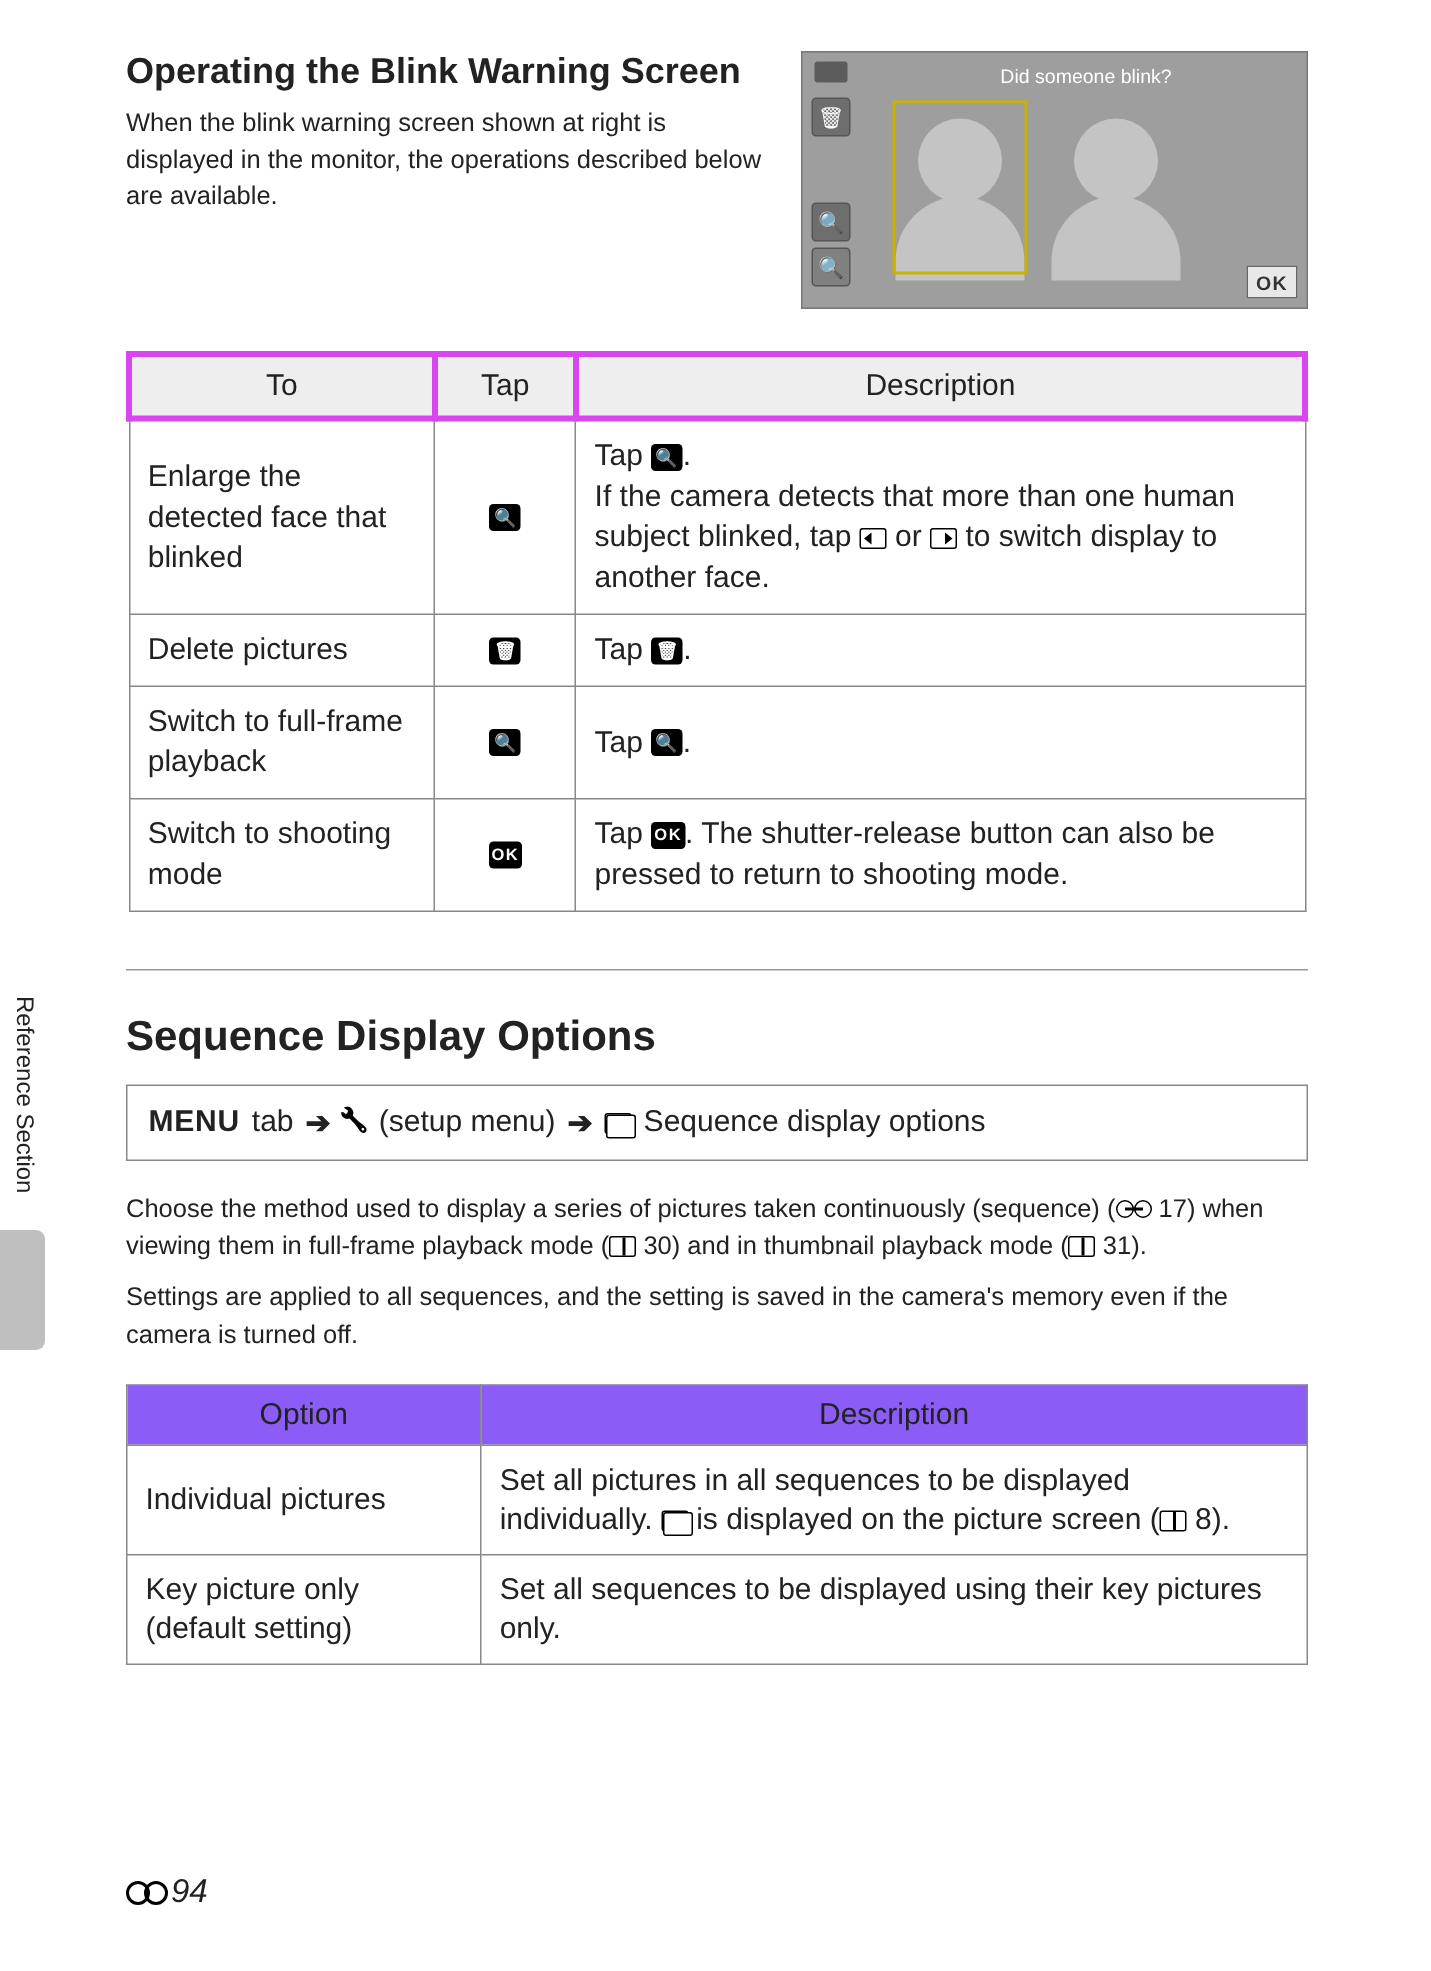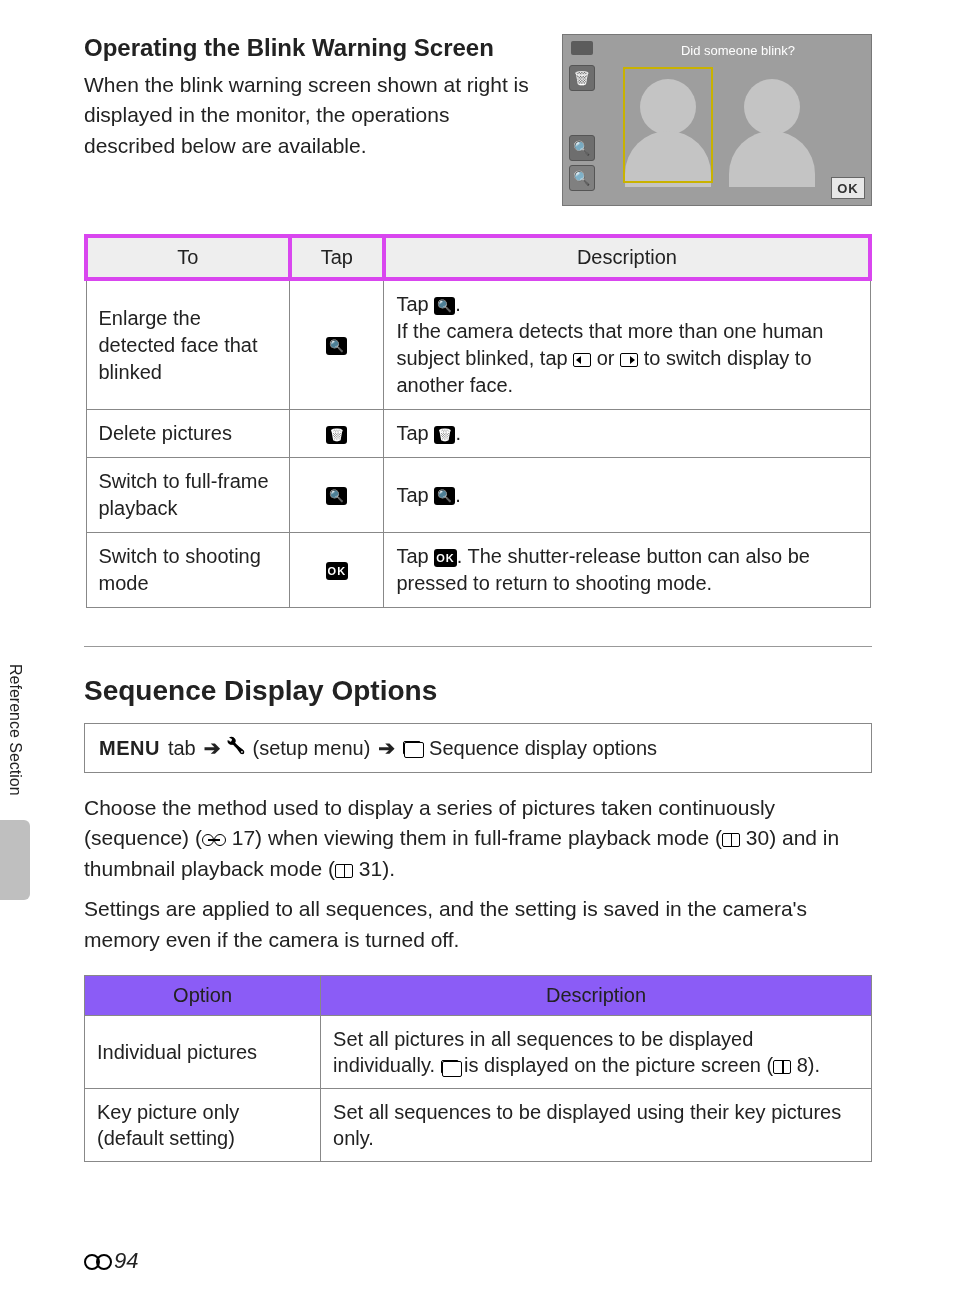--- a/index.html
+++ b/index.html
@@ -2,25 +2,25 @@
 <html><head>
 <meta charset="utf-8">
 <style>
   * { box-sizing: border-box; margin: 0; padding: 0; }
   html, body { width: 954px; height: 1314px; background: #fff; font-family: "Segoe UI", "Helvetica Neue", Arial, sans-serif; color: #222; }
   .page { position: relative; width: 954px; height: 1314px; padding: 34px 82px 30px 84px; }
   .running-head { font-size: 21px; font-weight: 400; margin-bottom: 26px; letter-spacing: .2px; }
   .sect-row { display: flex; gap: 16px; margin-bottom: 28px; }
   .sect-text { flex: 1; }
   .h3 { font-weight: 700; font-size: 24px; margin-bottom: 8px; }
-  .body { font-size: 21px; line-height: 1.45; font-weight: 400; }
+  .body { font-size: 17px; line-height: 1.45; font-weight: 400; }
   .body + .body { margin-top: 10px; }
 
   
-  .blink-screen { width: 310px; height: 172px; background: #9e9e9e; border: 1px solid #777; position: relative; }
+  .blink-screen { width: 338px; height: 172px; background: #9e9e9e; border: 1px solid #777; position: relative; }
   .blink-top { position: absolute; top: 8px; left: 50px; right: 8px; height: 16px; font-size: 13px; color: #fff; text-align: center; }
   .blink-back { position: absolute; top: 6px; left: 8px; width: 22px; height: 14px; background: #5c5c5c; border-radius: 2px; }
   .blink-icon { position: absolute; left: 6px; width: 26px; height: 26px; background: #6e6e6e; border: 1px solid #555; border-radius: 3px; display: flex; align-items: center; justify-content: center; color: #fff; font-size: 14px; }
   .blink-icon.trash { top: 30px; }
   .blink-icon.zoomin { top: 100px; }
   .blink-icon.zoomout { top: 130px; background:#808080; }
   .blink-ok { position: absolute; right: 6px; bottom: 6px; width: 34px; height: 22px; background: #e8e8e8; border: 1px solid #666; font-size: 13px; font-weight: 700; display:flex;align-items:center;justify-content:center; color:#333; letter-spacing:1px; }
   .blink-yellow { position:absolute; top:32px; left:60px; width:90px; height:116px; border:2px solid #c9b200; }
   .person { position:absolute; bottom:16px; width:86px; height:110px; }
   .person .head { width:56px; height:56px; background:#c4c4c4; border-radius:50%; margin:0 auto; }

